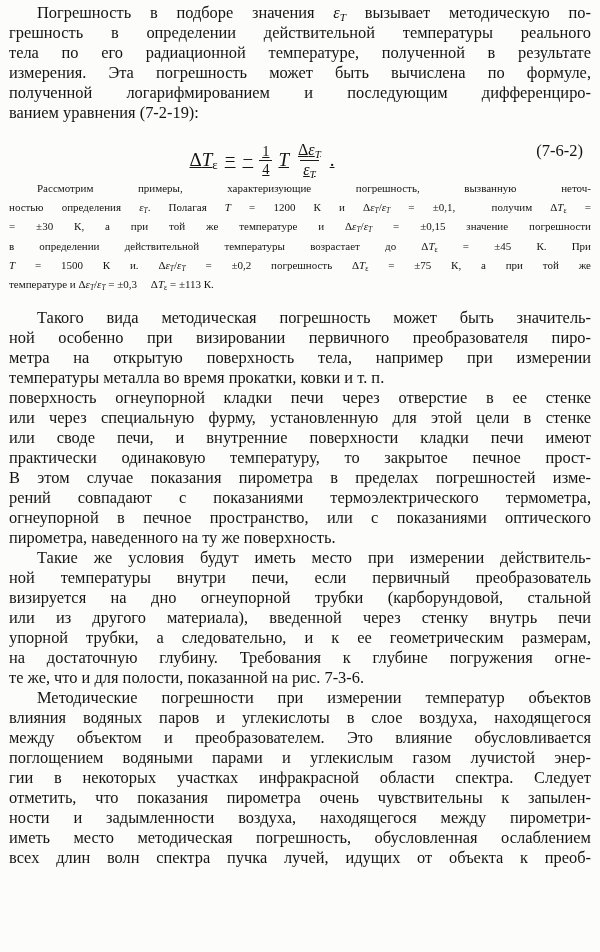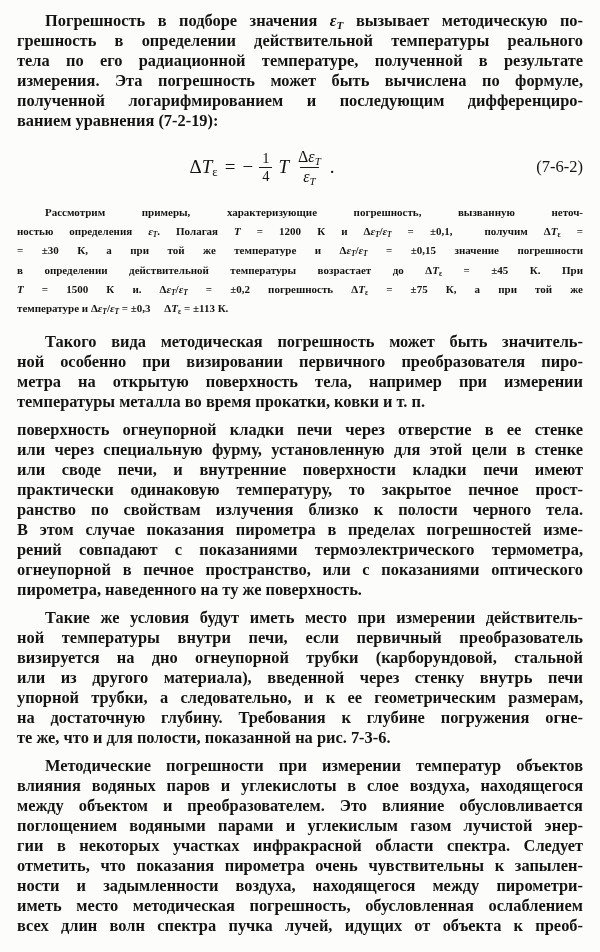--- a/index.html
+++ b/index.html
@@ -4,21 +4,21 @@
 <style>
   html, body { margin: 0; padding: 0; }
   body {
     width: 600px; height: 952px; overflow: hidden;
     background: #fcfcfa;
     font-family: "Liberation Serif", "DejaVu Serif", serif;
     color: #141414;
   }
   .page { padding: 3px 9px 0 9px; }
 
-  .para { margin: 8px; font-weight: bold; }
+  .para { margin: 0; }
   .line {
     text-align: justify;
     text-align-last: justify;
     text-justify: inter-word;
     overflow: hidden;
     white-space: pre-wrap;
   }
   .line.endline { text-align-last: left; }
   .line.indent { text-indent: 28px; }
 
@@ -26,21 +26,21 @@
   .small .line { font-size: 11px; line-height: 19.2px; height: 19.2px; }
   .gap { margin-top: 14px; }
 
   i { font-style: italic; }
   sub { font-size: 68%; line-height: 0; vertical-align: -0.25em; }
 
   
   .formula-row {
     position: relative;
     height: 56px;
-    display: flex; align-items: center; justify-content: center;
+    display: flex; align-items: flex-end; justify-content: center; text-decoration: underline;
   }
   .math {
     display: inline-flex; align-items: center;
     font-size: 19px;
     transform: translateX(-38px);
   }
   .tok { margin: 0 2px; }
   .eqsign { margin: 0 5px; }
   .frac {
     display: inline-flex; flex-direction: column; align-items: center;
@@ -103,21 +103,20 @@
       <div class="line">ной особенно при визировании первичного преобразователя пиро-</div>
       <div class="line">метра на открытую поверхность тела, например при измерении</div>
       <div class="line endline">температуры металла во время прокатки, ковки и т. п.</div>
     </div>
 
   <div class="para main">
       <div class="line">поверхность огнеупорной кладки печи через отверстие в ее стенке</div>
       <div class="line">или через специальную фурму, установленную для этой цели в стенке</div>
       <div class="line">или своде печи, и внутренние поверхности кладки печи имеют</div>
       <div class="line">практически одинаковую температуру, то закрытое печное прост-</div>
-      <div class="line">ранство по свойствам излучения близко к полости черного тела.</div>
       <div class="line">В этом случае показания пирометра в пределах погрешностей изме-</div>
       <div class="line">рений совпадают с показаниями термоэлектрического термометра,</div>
       <div class="line">огнеупорной в печное пространство, или с показаниями оптического</div>
       <div class="line endline">пирометра, наведенного на ту же поверхность.</div>
     </div>
 
   <div class="para main">
       <div class="line indent">Такие же условия будут иметь место при измерении действитель-</div>
       <div class="line">ной температуры внутри печи, если первичный преобразователь</div>
       <div class="line">визируется на дно огнеупорной трубки (карборундовой, стальной</div>

